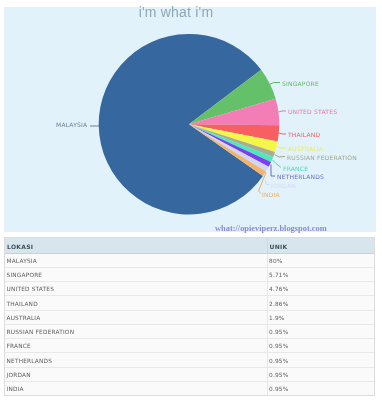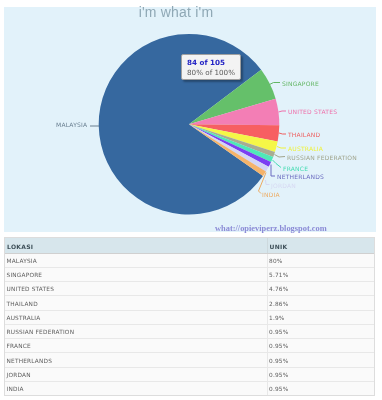--- a/index.html
+++ b/index.html
@@ -53,24 +53,20 @@
       <div class="leg" style="color: rgb(99, 182, 100); top: 73px; left: 278px;">SINGAPORE</div>
       <div class="leg" style="color: rgb(239, 111, 169); top: 101px; left: 284px;">UNITED STATES</div>
       <div class="leg" style="color: rgb(238, 95, 95); top: 124px; left: 284px;">THAILAND</div>
       <div class="leg" style="color: rgb(239, 242, 58); top: 138px; left: 284px;">AUSTRALIA</div>
       <div class="leg" style="color: rgb(160, 164, 140); top: 147px; left: 283px;">RUSSIAN FEDERATION</div>
       <div class="leg" style="color: rgb(67, 219, 178); top: 158px; left: 279px;">FRANCE</div>
       <div class="leg" style="color: rgb(107, 107, 192); top: 166px; left: 273px;">NETHERLANDS</div>
       <div class="leg" style="color: rgb(214, 216, 242); top: 175px; left: 267px;">JORDAN</div>
       <div class="leg" style="color: rgb(237, 171, 97); top: 184px; left: 258px;">INDIA</div>
     </div>
-  <div id="tooltip">
-    <div id="tt1">84 of 105</div>
-    <div id="tt2">80% of 100%</div>
-  </div>
 </div>
 <div id="watermark">what://opieviperz.blogspot.com</div>
 <div id="table-wrap">
   <table>
     <colgroup>
         <col class="c1">
         <col class="c2">
       </colgroup>
     <thead>
         <tr>

